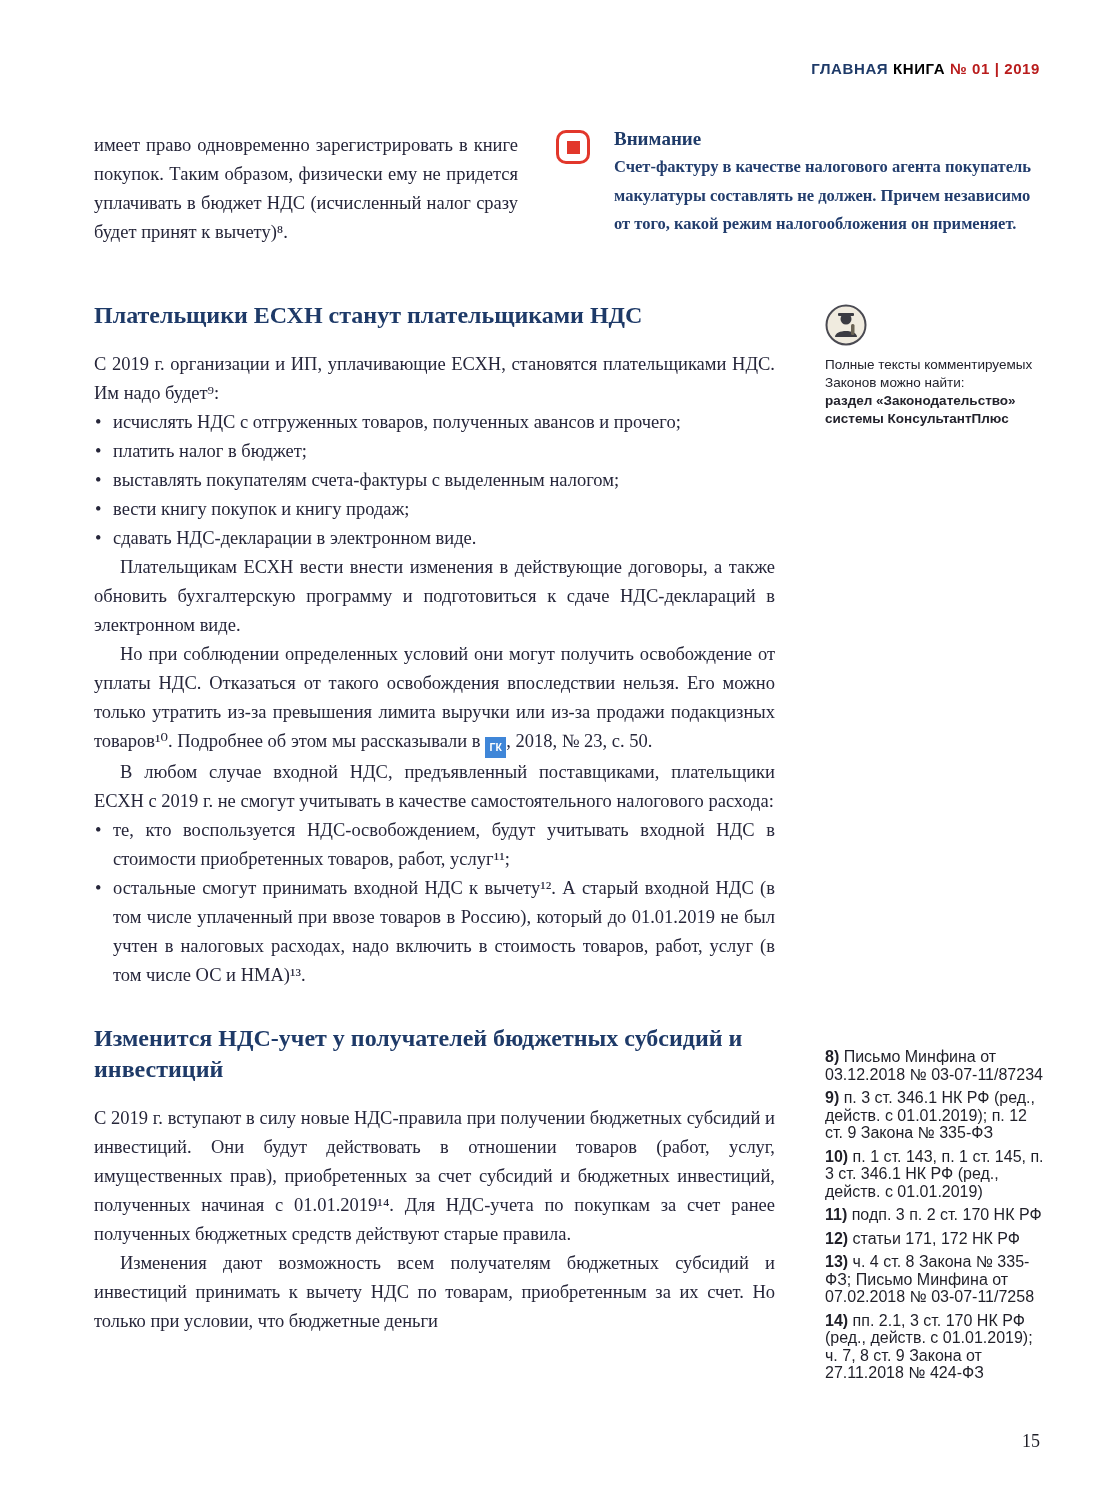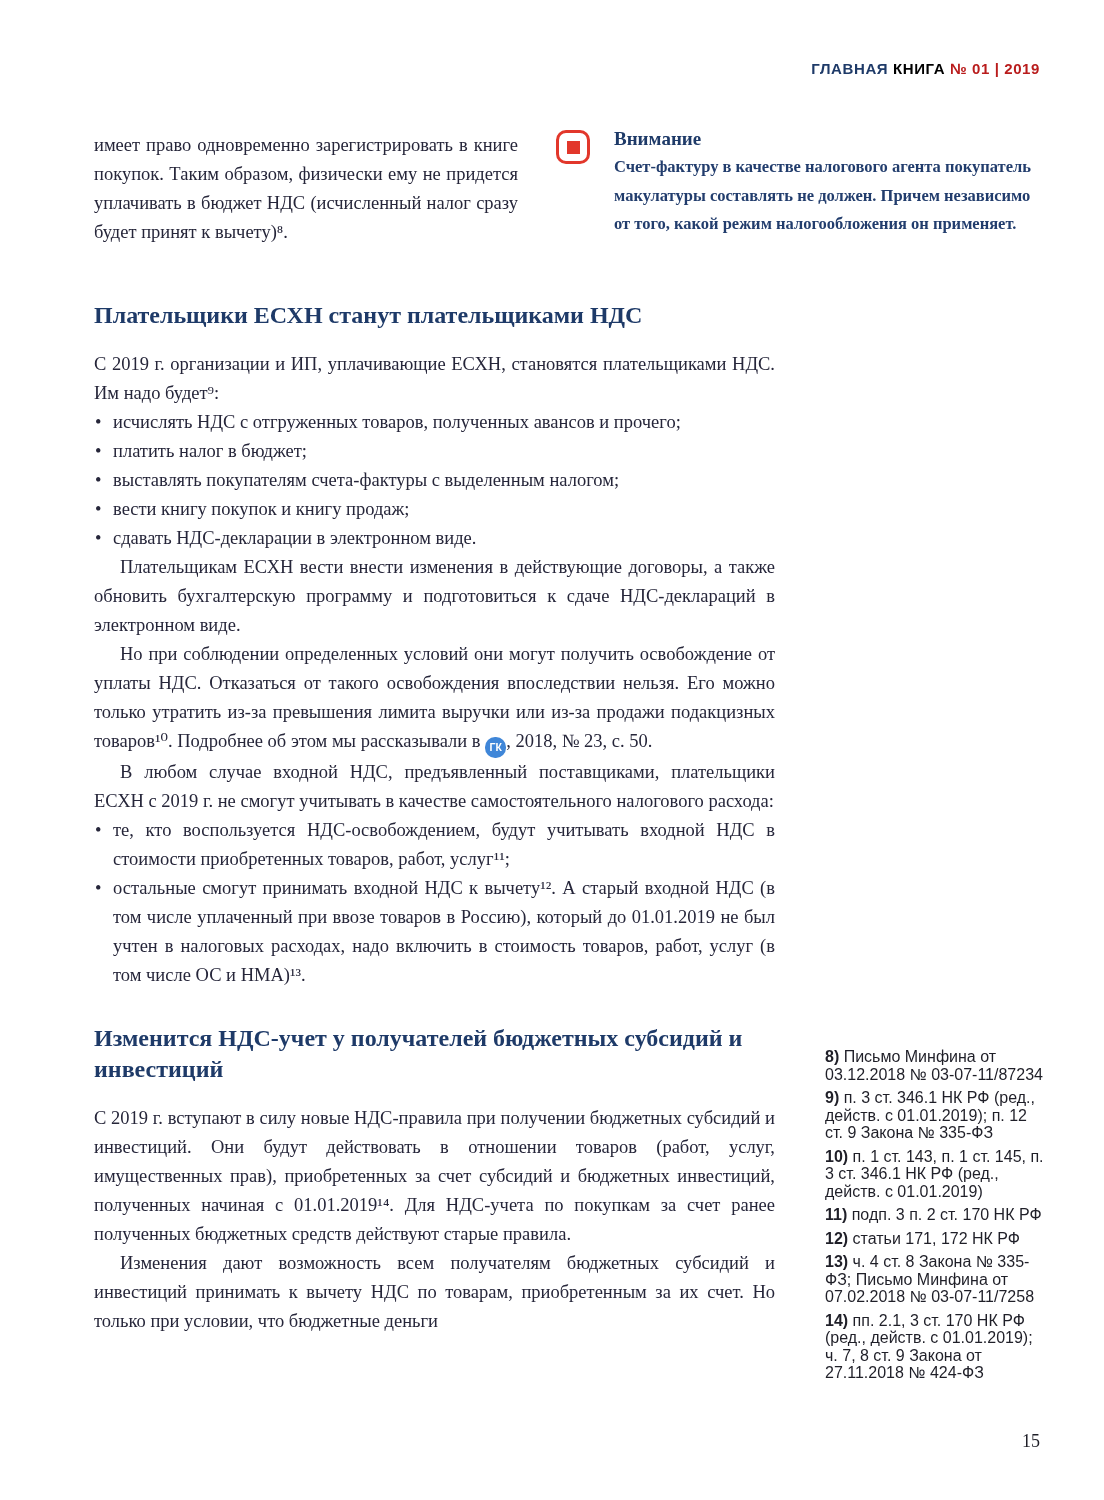--- a/index.html
+++ b/index.html
@@ -128,21 +128,21 @@
     position: absolute;
     left: 1px;
     top: 0;
   }
 
   .gk-badge {
     display: inline-block;
     width: 21px;
     height: 21px;
     background: #3f86d8;
-    border-radius: 10px;
+    border-radius: 0;
     color: #ffffff;
     font-family: "Liberation Sans", sans-serif;
     font-weight: bold;
     font-size: 10.5px;
     line-height: 21px;
     text-align: center;
     text-indent: 0;
     vertical-align: -4px;
   }
 
@@ -181,20 +181,31 @@
   <p class="intro-par">имеет право одновременно зарегистрировать в книге покупок. Таким образом, физически ему не придется уплачивать в бюджет НДС (исчисленный налог сразу будет принят к вычету)⁸.</p>
 
   <div class="attention">
     <div class="attention-icon"></div>
     <div class="attention-body">
       <div class="attention-title">Внимание</div>
       <div class="attention-text">Счет-фактуру в качестве налогового агента покупатель макулатуры составлять не должен. Причем независимо от того, какой режим налогообложения он применяет.</div>
     </div>
   </div>
 
+  <div class="sidebar-note">
+    <svg class="consultant-icon" width="42" height="42" viewBox="0 0 42 42">
+      <circle cx="21" cy="21" r="19.5" fill="#f0ebdf" stroke="#4a4a52" stroke-width="2"></circle>
+      <circle cx="21" cy="15" r="5.5" fill="#3b3b42"></circle>
+      <rect x="13" y="9" width="16" height="3" rx="1" fill="#3b3b42"></rect>
+      <path d="M10 33 C10 25 32 25 32 33 Z" fill="#3b3b42"></path>
+      <rect x="26" y="20" width="3.5" height="11" rx="1.5" fill="#6b6455"></rect>
+    </svg>
+    <div>Полные тексты комментируемых Законов можно найти:</div>
+    <div class="bold">раздел «Законодательство» системы КонсультантПлюс</div>
+  </div>
 
   <div class="main-col">
 
     <h2 class="section-title">Плательщики ЕСХН станут плательщиками НДС</h2>
 
     <p class="par">С 2019 г. организации и ИП, уплачивающие ЕСХН, становятся плательщиками НДС. Им надо будет⁹:</p>
 
     <div>
       <div class="bullet-item">исчислять НДС с отгруженных товаров, полученных авансов и прочего;</div>
       <div class="bullet-item">платить налог в бюджет;</div>

